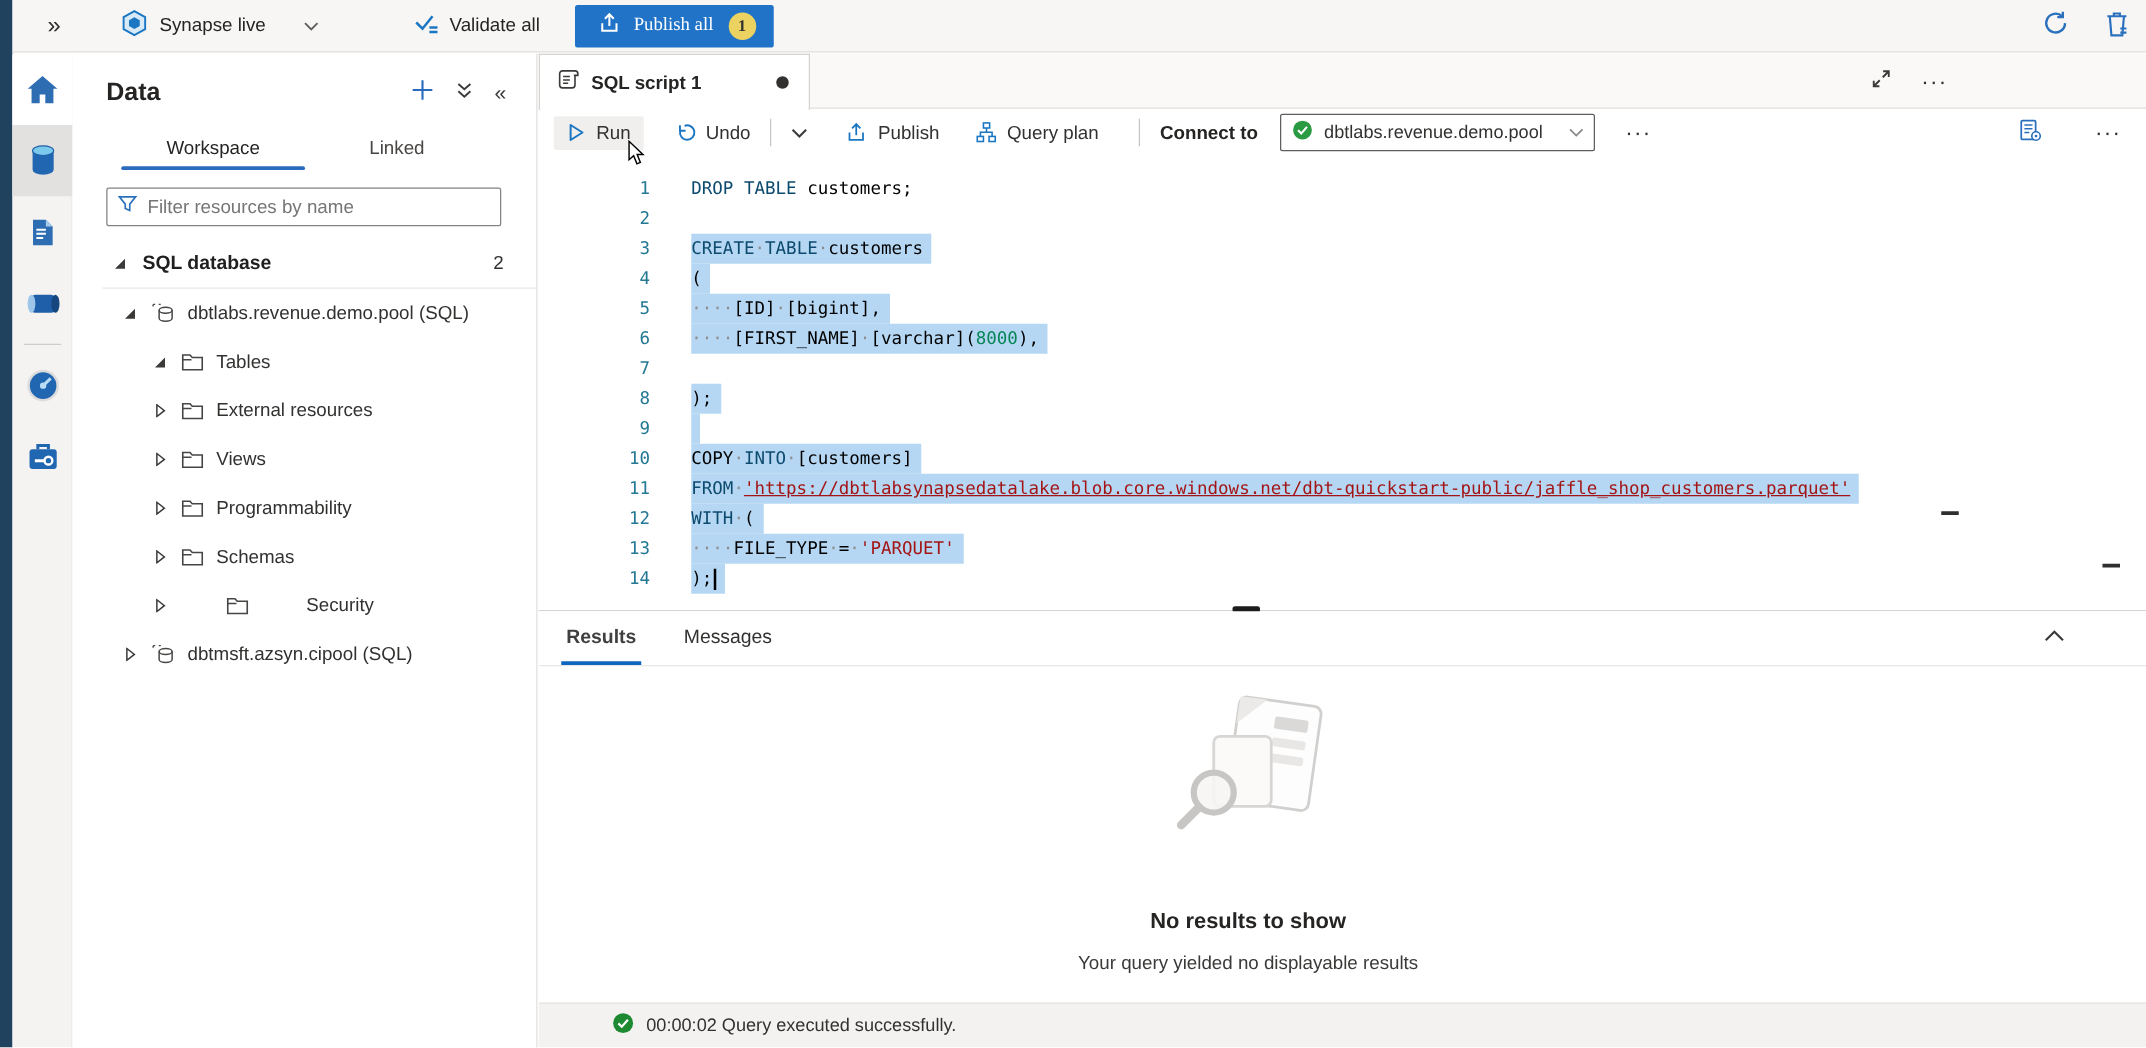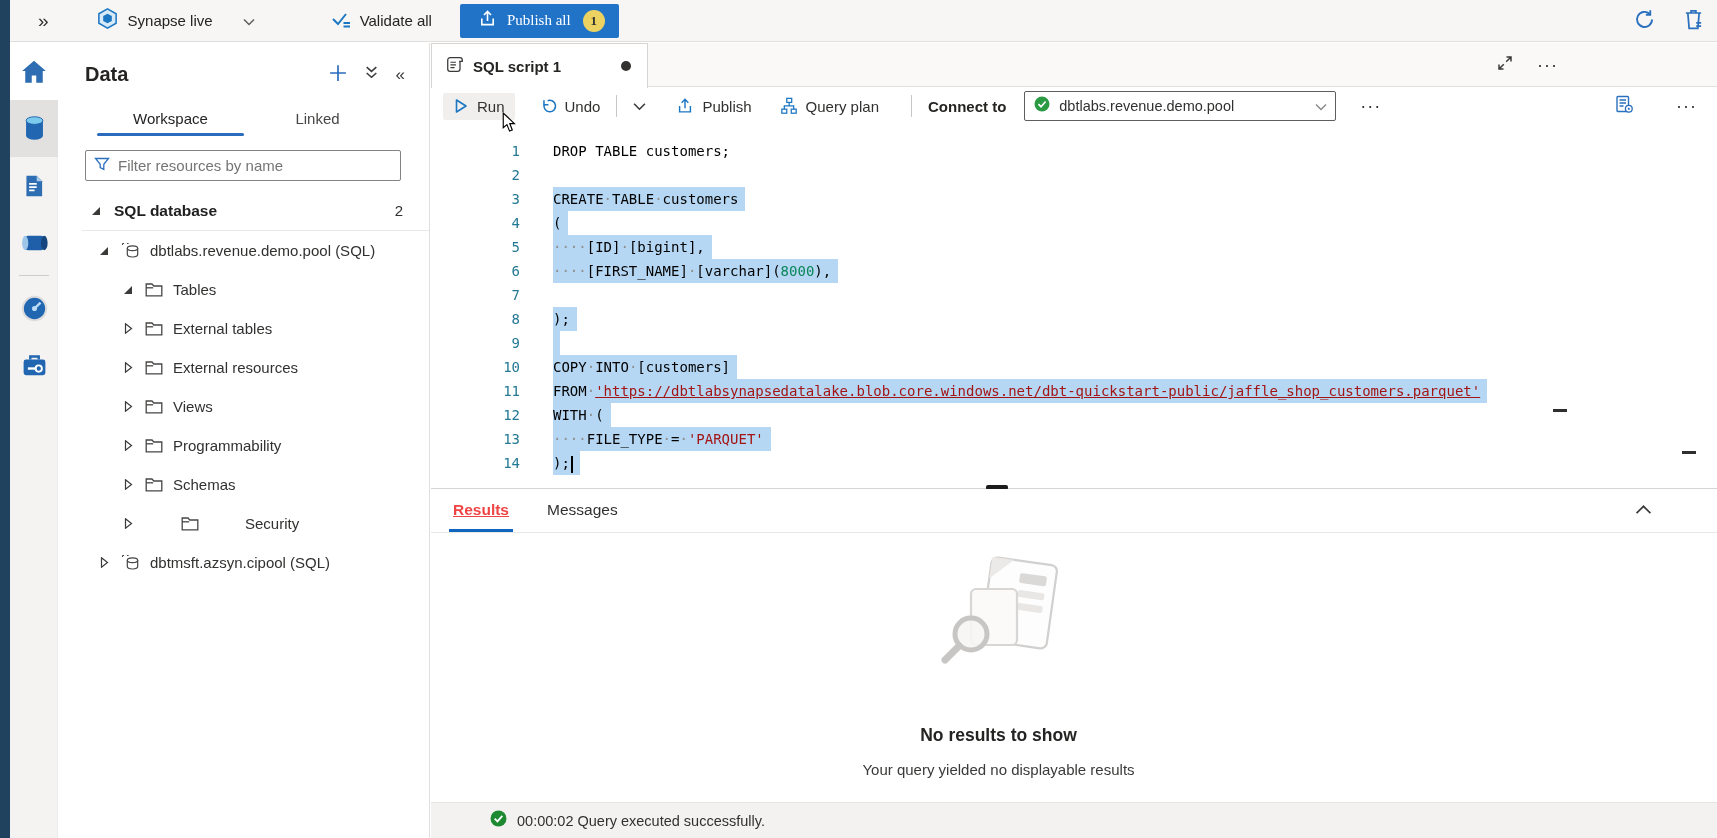--- a/index.html
+++ b/index.html
@@ -65,51 +65,51 @@
   .dirty-dot { width:10px; height:10px; border-radius:50%; background:#323130; margin-left:auto; }
   .tabbar-icons { position:absolute; top:0; left:1066px; height:44px; display:flex; align-items:center; gap:24px; }
   .more-dots { font-size:18px; letter-spacing:1px; color:#323130; cursor:pointer; line-height:10px; }
 
   
   .toolbar { position:absolute; left:431px; top:88px; width:1286px; height:36px; background:#fff; display:flex; align-items:center; }
   .tbtn { display:flex; align-items:center; gap:8px; font-size:15px; color:#323130; padding:5px 10px; border-radius:2px; cursor:pointer; }
   .tbtn.hovered { background:#f0efee; }
   .tsep { width:1px; height:22px; background:#c8c6c4; margin:0 6px; }
   .connect-label { font-size:15px; font-weight:bold; margin:0 18px 0 10px; }
-  .pool-select { display:flex; align-items:center; width:312px; height:30px; border:1px solid #605e5c; border-radius:2px;
+  .pool-select { display:flex; align-items:center; width:252px; height:30px; border:1px solid #605e5c; border-radius:2px;
                  background:#fff; padding:0 8px 0 9px; cursor:pointer; }
   .pool-name { font-size:14.5px; color:#323130; margin-left:9px; white-space:nowrap; overflow:hidden; }
   .pool-chev { margin-left:auto; color:#605e5c; }
   .toolbar-right { position:absolute; right:20px; display:flex; align-items:center; gap:42px; }
 
   
   .editor { position:absolute; left:431px; top:124px; width:1286px; height:364px; background:#fff; padding-top:15px; cursor:text; }
   .codeline { display:flex; height:24px; line-height:24px; font-family:"DejaVu Sans Mono", monospace; font-size:14px; }
   .ln { flex:0 0 89px; text-align:right; color:#237893; }
   .lc { margin-left:33px; white-space:pre; }
   .lc.sel { background:#b5d7f3; padding-right:7px; display:inline-block; min-width:7px; }
-  .tk-kw { color:#000000; }
+  .tk-kw { color:#0c4a6e; }
   .tk-pl { color:#000; }
   .tk-str { color:#a31515; }
   .tk-strlink { color:#a31515; text-decoration:underline; }
   .tk-num { color:#098658; }
   .tk-ws { color:#8f8f8f; }
   .caret { display:inline-block; width:2px; height:17px; background:#000; vertical-align:middle; margin-left:1px; }
   .scrollmark1 { position:absolute; left:1553px; top:409px; width:14px; height:3px; background:#2f2f2f; }
   .scrollmark2 { position:absolute; left:1682px; top:451px; width:14px; height:3px; background:#2f2f2f; }
 
   
   .splitline { position:absolute; left:431px; top:488px; width:1286px; height:1px; background:#d6d4d2; }
   .splithandle { position:absolute; left:986px; top:485px; width:22px; height:5px; background:#1c1c1c; border-radius:2px; cursor:row-resize; }
 
   
   .results { position:absolute; left:431px; top:489px; width:1286px; height:313px; background:#fff; }
   .rtabs { display:flex; align-items:flex-end; height:44px; padding-left:18px; border-bottom:1px solid #e8e7e6; position:relative; }
   .rtab { font-size:15.5px; padding:0 4px 13px; margin-right:30px; color:#323130; cursor:pointer; position:relative; }
-  .rtab.active { font-weight:bold; color:#ef4444;text-decoration:underline; }
+  .rtab.active { font-weight:bold; color:#404040; }
   .rtab.active:after { content:""; position:absolute; left:0; right:0; bottom:0; height:3px; background:#1066bf; }
   .rcollapse { position:absolute; right:65px; top:12px; cursor:pointer; }
   .rcontent { width:1135px; text-align:center; }
   .r-illustration { margin-top:16px; }
   .r-title { font-size:17.5px; font-weight:bold; color:#252423; margin-top:44px; }
   .r-sub { font-size:15px; color:#3b3a39; margin-top:15px; }
 
   
   .statusbar { position:absolute; left:431px; top:802px; width:1350px; height:36px; background:#f3f2f1;
                border-top:1px solid #e5e4e3; display:flex; align-items:center; padding-left:59px; }
@@ -290,34 +290,20 @@
               <path d="M9 1 L9 9 L1 9 Z" fill="#3b3a39"></path>
             </svg>
           </span>
           <span class="tree-ico">
             <svg width="18" height="15" viewBox="0 0 18 15">
               <path d="M1.2 13.8 V2 H7 L8.8 4 H16.8 V13.8 Z" fill="none" stroke="#484644" stroke-width="1.3"></path>
               <path d="M1.2 5.8 H8.2" stroke="#484644" stroke-width="1.3"></path>
             </svg>
           </span>
           <span class="tree-label">Tables</span>
-        </div>
-        <div class="tree-row" style="padding-left: 62px;">
-          <span class="tree-exp">
-            <svg width="10" height="11" viewBox="0 0 10 11">
-              <path d="M2.5 0.8 L8.5 5.5 L2.5 10.2 Z" fill="none" stroke="#3b3a39" stroke-width="1.2"></path>
-            </svg>
-          </span>
-          <span class="tree-ico">
-            <svg width="18" height="15" viewBox="0 0 18 15">
-              <path d="M1.2 13.8 V2 H7 L8.8 4 H16.8 V13.8 Z" fill="none" stroke="#484644" stroke-width="1.3"></path>
-              <path d="M1.2 5.8 H8.2" stroke="#484644" stroke-width="1.3"></path>
-            </svg>
-          </span>
-          <span class="tree-label">External tables</span>
         </div>
         <div class="tree-row" style="padding-left: 62px;">
           <span class="tree-exp">
             <svg width="10" height="11" viewBox="0 0 10 11">
               <path d="M2.5 0.8 L8.5 5.5 L2.5 10.2 Z" fill="none" stroke="#3b3a39" stroke-width="1.2"></path>
             </svg>
           </span>
           <span class="tree-ico">
             <svg width="18" height="15" viewBox="0 0 18 15">
               <path d="M1.2 13.8 V2 H7 L8.8 4 H16.8 V13.8 Z" fill="none" stroke="#484644" stroke-width="1.3"></path>

